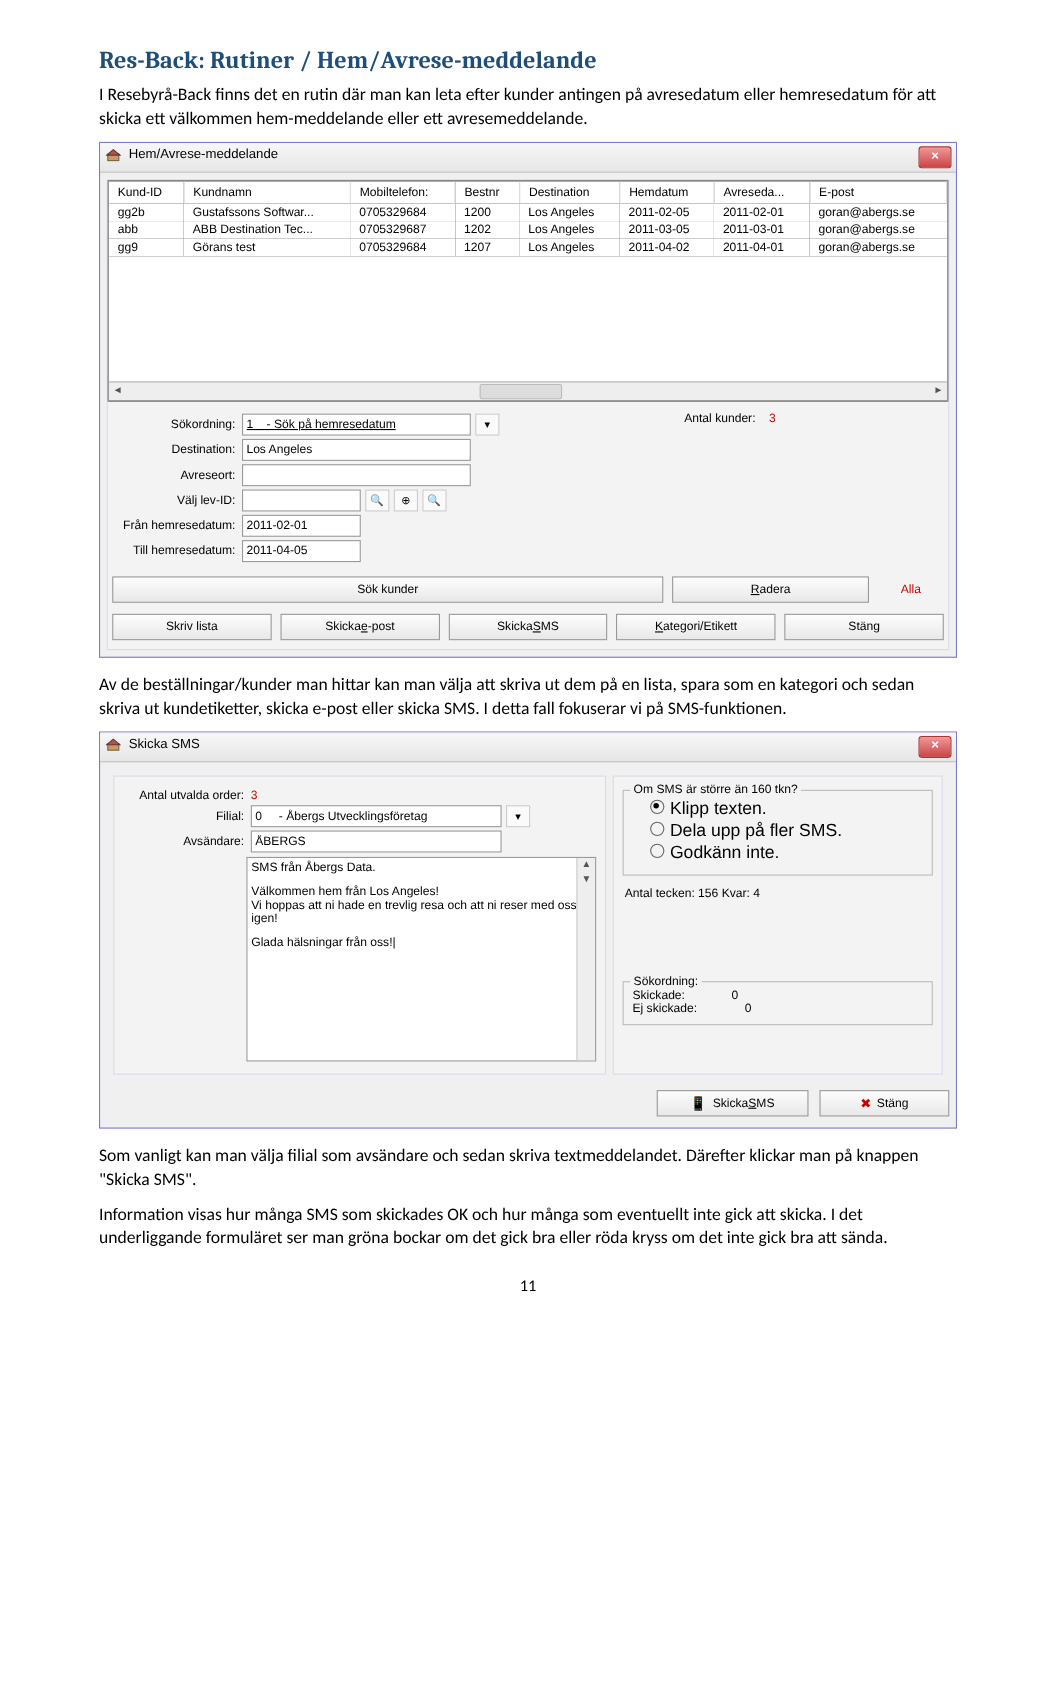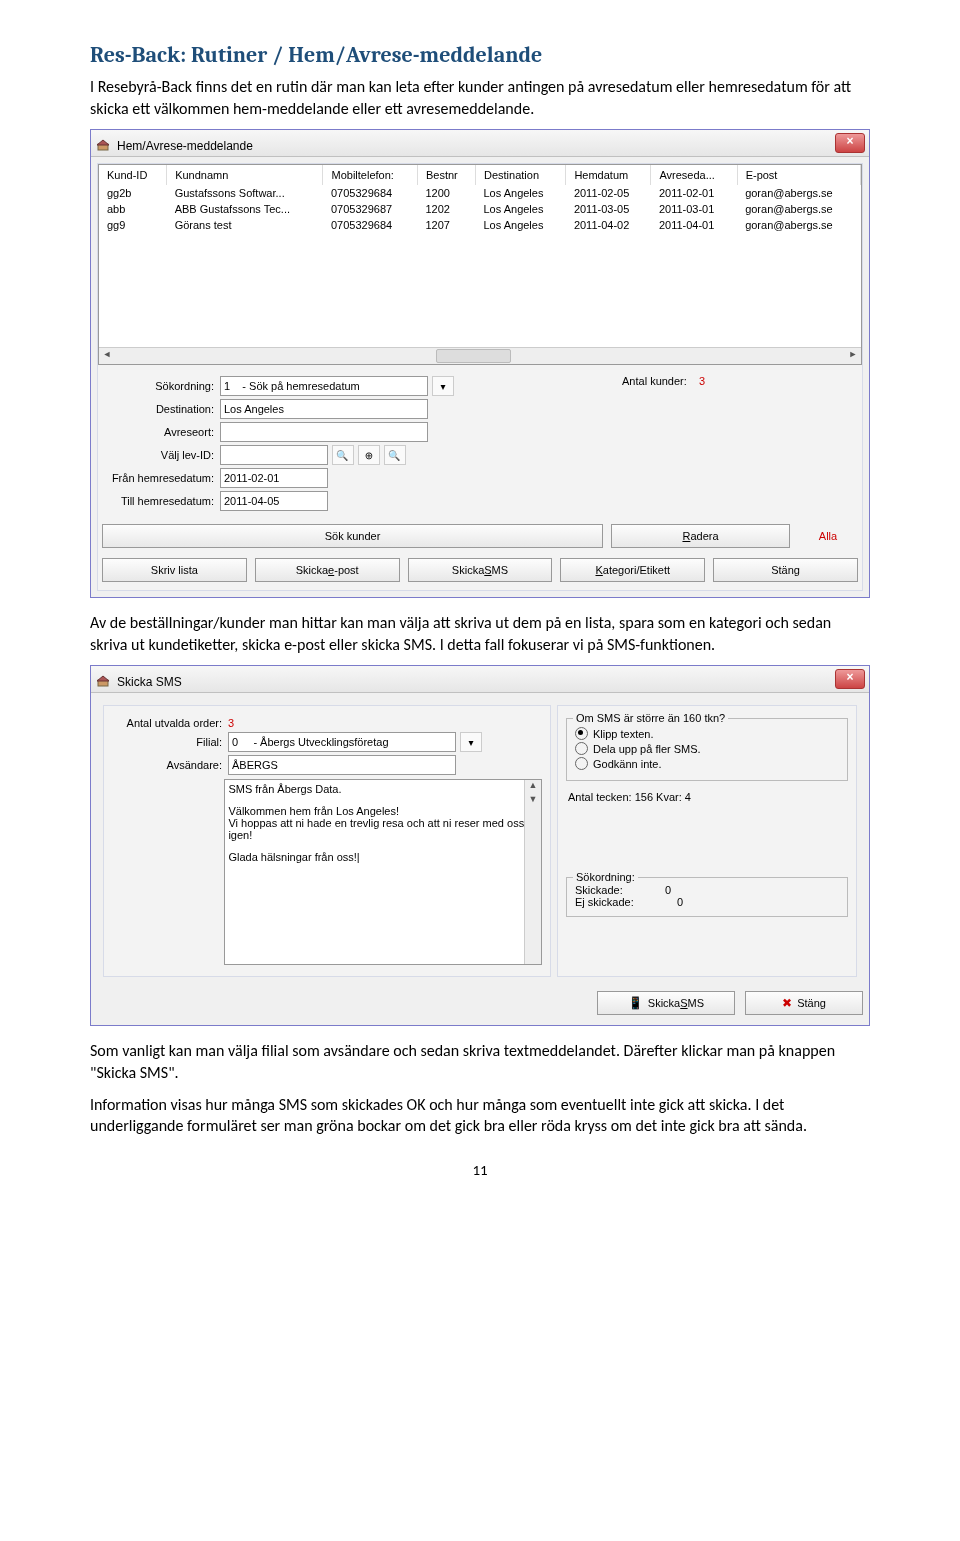--- a/index.html
+++ b/index.html
@@ -1,20 +1,20 @@
 <!DOCTYPE html>
 <html><head>
 <meta charset="utf-8">
 <style>
   body{margin:0;background:#fff;font-family:Calibri,Arial,sans-serif;color:#000;width:960px}
   .page{padding:42px 90px 20px 90px}
   h2{font-family:Cambria,Georgia,serif;color:#1f4e79;font-size:22px;margin:0 0 8px 0;font-weight:bold}
   p{font-size:16px;line-height:1.35;margin:0 0 10px 0}
   .win{border:1px solid #7b7bca;background:#f0f0f0;font-family:Tahoma,Arial,sans-serif;font-size:11px;color:#000;margin:6px 0 14px 0}
-  .titlebar{background:linear-gradient(#f7f7f7,#e6e6e6);border-bottom:1px solid #c0c0c0;display:flex;align-items:flex-end;padding:3px 4px}
+  .titlebar{background:linear-gradient(#f7f7f7,#e6e6e6);border-bottom:1px solid #c0c0c0;display:flex;align-items:flex-start;padding:3px 4px}
   .tb-icon{width:16px;height:16px;margin-right:6px;display:inline-flex;align-items:center;justify-content:center}
   .tb-title{font-size:12px;flex:1}
   .closebtn{width:28px;height:18px;background:linear-gradient(#e99,#c44);border:1px solid #a33;border-radius:3px;color:#fff;text-align:center;line-height:14px;font-weight:bold;font-size:12px}
   .content{background:#f3f3f3;border:1px solid #d7dbe8;margin:6px;padding:0}
   .grid{background:#0f172a;border:1px solid #999;margin:0;font-size:11px}
   .grid table{width:100%;border-collapse:collapse}
   .grid th{text-align:left;font-weight:normal;padding:4px 8px;border-right:1px solid #ddd;background:#fff;font-size:11px}
   .grid td{padding:2px 8px;font-size:11px}
   .grid tbody tr{background:#fff}
   .scrollbar{height:16px;background:#eee;border-top:1px solid #ccc;position:relative;display:flex;align-items:center}
@@ -24,21 +24,21 @@
   .form{padding:8px 4px}
   .row{display:flex;align-items:center;margin:3px 0}
   .lbl{width:112px;text-align:right;padding-right:6px;font-size:11px}
   .inp{border:1px solid #999;background:#fff;height:16px;padding:1px 3px;font-size:11px}
   .iconbtn{width:20px;height:18px;border:1px solid #ccc;background:#fafafa;margin-left:4px;display:inline-flex;align-items:center;justify-content:center;font-size:10px}
   .btn{border:1px solid #999;background:linear-gradient(#fdfdfd,#e8e8e8);height:22px;display:inline-flex;align-items:center;justify-content:center;font-size:11px;padding:0 8px}
   .btnrow{display:flex;gap:8px;margin-top:10px}
   .red{color:#c00}
   .groupbox{border:1px solid #bbb;padding:6px 8px 8px 8px;margin:4px 0;position:relative;background:#f3f3f3}
   .groupbox .legend{position:absolute;top:-7px;left:6px;background:#f3f3f3;padding:0 3px;font-size:11px}
-  .radio{display:flex;align-items:flex-end;margin:2px 0;font-size:11px}
+  .radio{display:flex;align-items:flex-start;margin:2px 16px;font-size:16px}
   .radio .dot{width:11px;height:11px;border:1px solid #666;border-radius:50%;margin-right:5px;display:inline-block;position:relative}
   .radio.sel .dot::after{content:"";position:absolute;left:2px;top:2px;width:5px;height:5px;background:#000;border-radius:50%}
   .txtarea{border:1px solid #999;background:#fff;font-size:11px;padding:3px;height:178px;width:320px;overflow:hidden;position:relative}
   .txtarea .sb{position:absolute;right:0;top:0;bottom:0;width:16px;background:#eee;border-left:1px solid #ccc}
   .txtarea .sb .up,.txtarea .sb .dn{height:14px;text-align:center;font-size:9px;color:#555}
   .footer-btns{display:flex;justify-content:flex-end;gap:10px;padding:2px 6px 10px 6px}
   .btn .bicon{margin-right:5px;font-size:12px}
   .pagenum{text-align:center;font-size:15px;margin-top:24px}
   u.acc{text-decoration:underline}
 </style>
@@ -82,21 +82,21 @@
                 <td>Gustafssons Softwar...</td>
                 <td>0705329684</td>
                 <td>1200</td>
                 <td>Los Angeles</td>
                 <td>2011-02-05</td>
                 <td>2011-02-01</td>
                 <td>goran@abergs.se</td>
           </tr>
           <tr>
             <td>abb</td>
-                <td>ABB Gustafssons Tec...</td>
+                <td>ABB Destination Tec...</td>
                 <td>0705329687</td>
                 <td>1202</td>
                 <td>Los Angeles</td>
                 <td>2011-03-05</td>
                 <td>2011-03-01</td>
                 <td>goran@abergs.se</td>
           </tr>
           <tr>
             <td>gg9</td>
                 <td>Görans test</td>
@@ -119,21 +119,21 @@
             </div>
         <span class="arrow">►</span>
       </div>
     </div>
 
     <div class="form">
       <div style="display:flex">
         <div style="flex:0 0 440px">
           <div class="row">
                 <span class="lbl">Sökordning:</span>
-            <input class="inp" style="width: 200px;" value="1    - Sök på hemresedatum">
+            <input class="inp" style="width: 200px; text-decoration: underline;" value="1    - Sök på hemresedatum">
             <span class="iconbtn">▾</span>
           </div>
           <div class="row">
                 <span class="lbl">Destination:</span>
             <input class="inp" style="width: 200px;" value="Los Angeles">
           </div>
           <div class="row">
                 <span class="lbl">Avreseort:</span>
             <input class="inp" style="width: 200px;" value="">
           </div>

